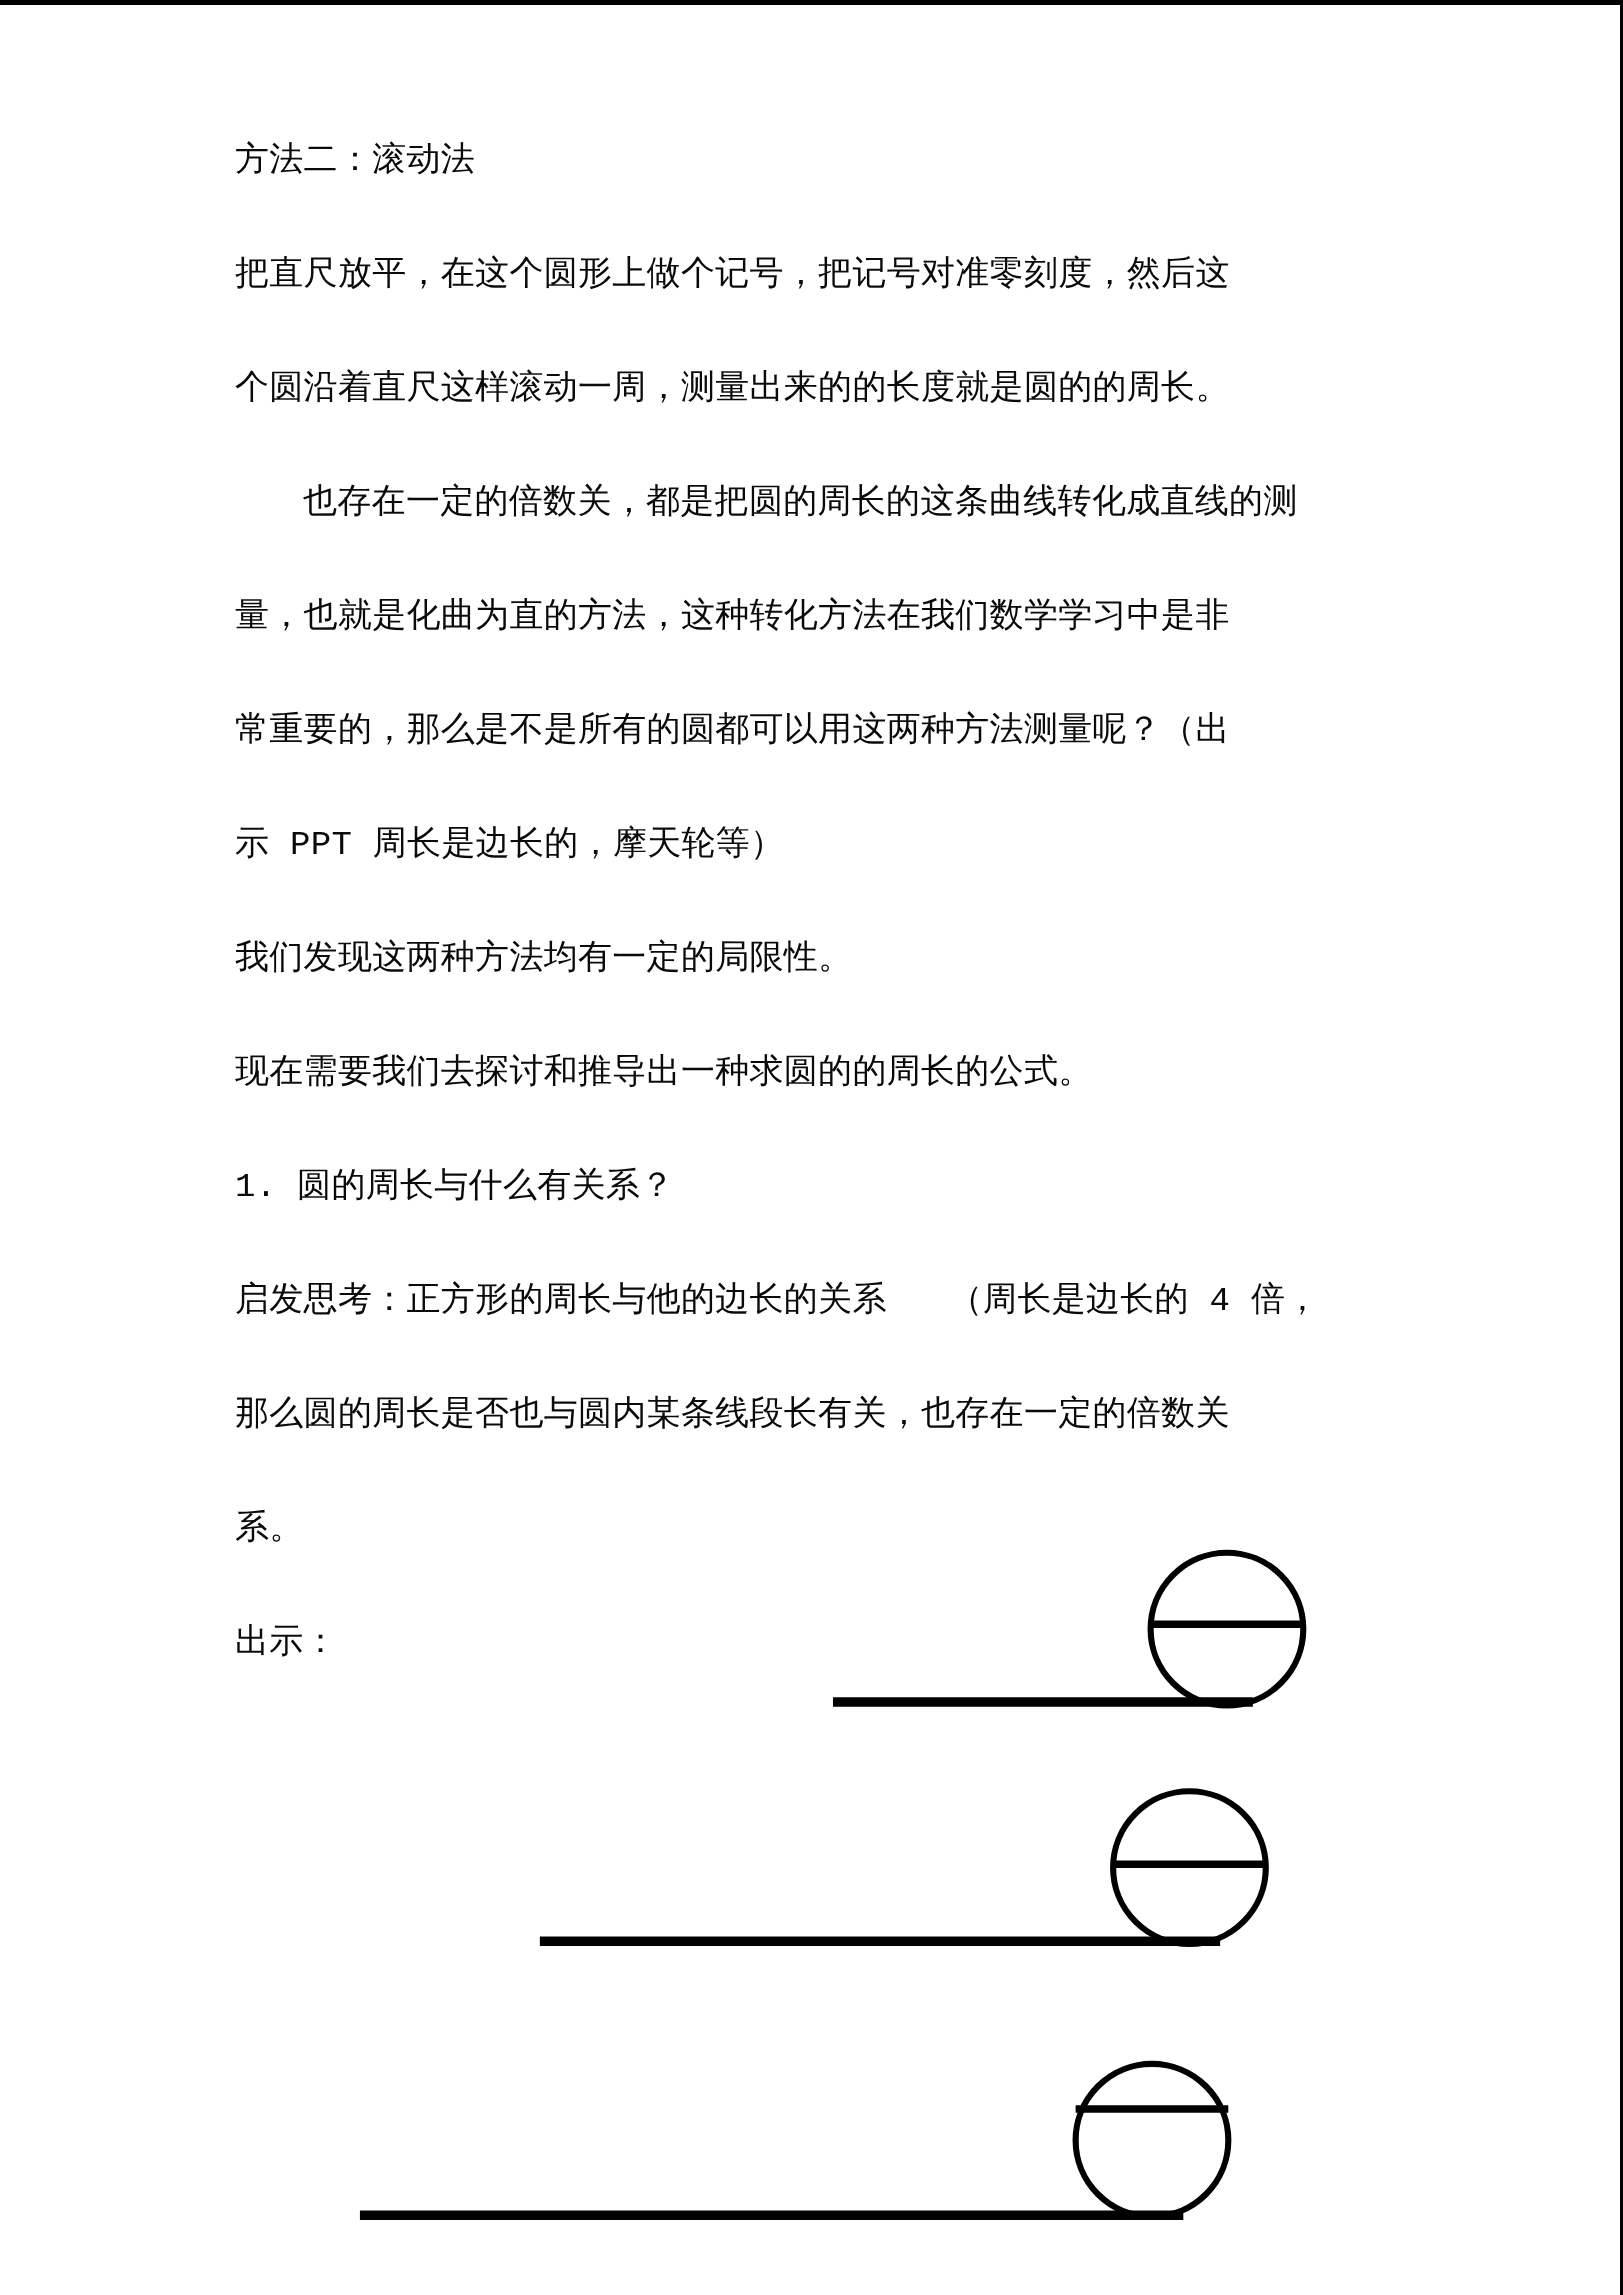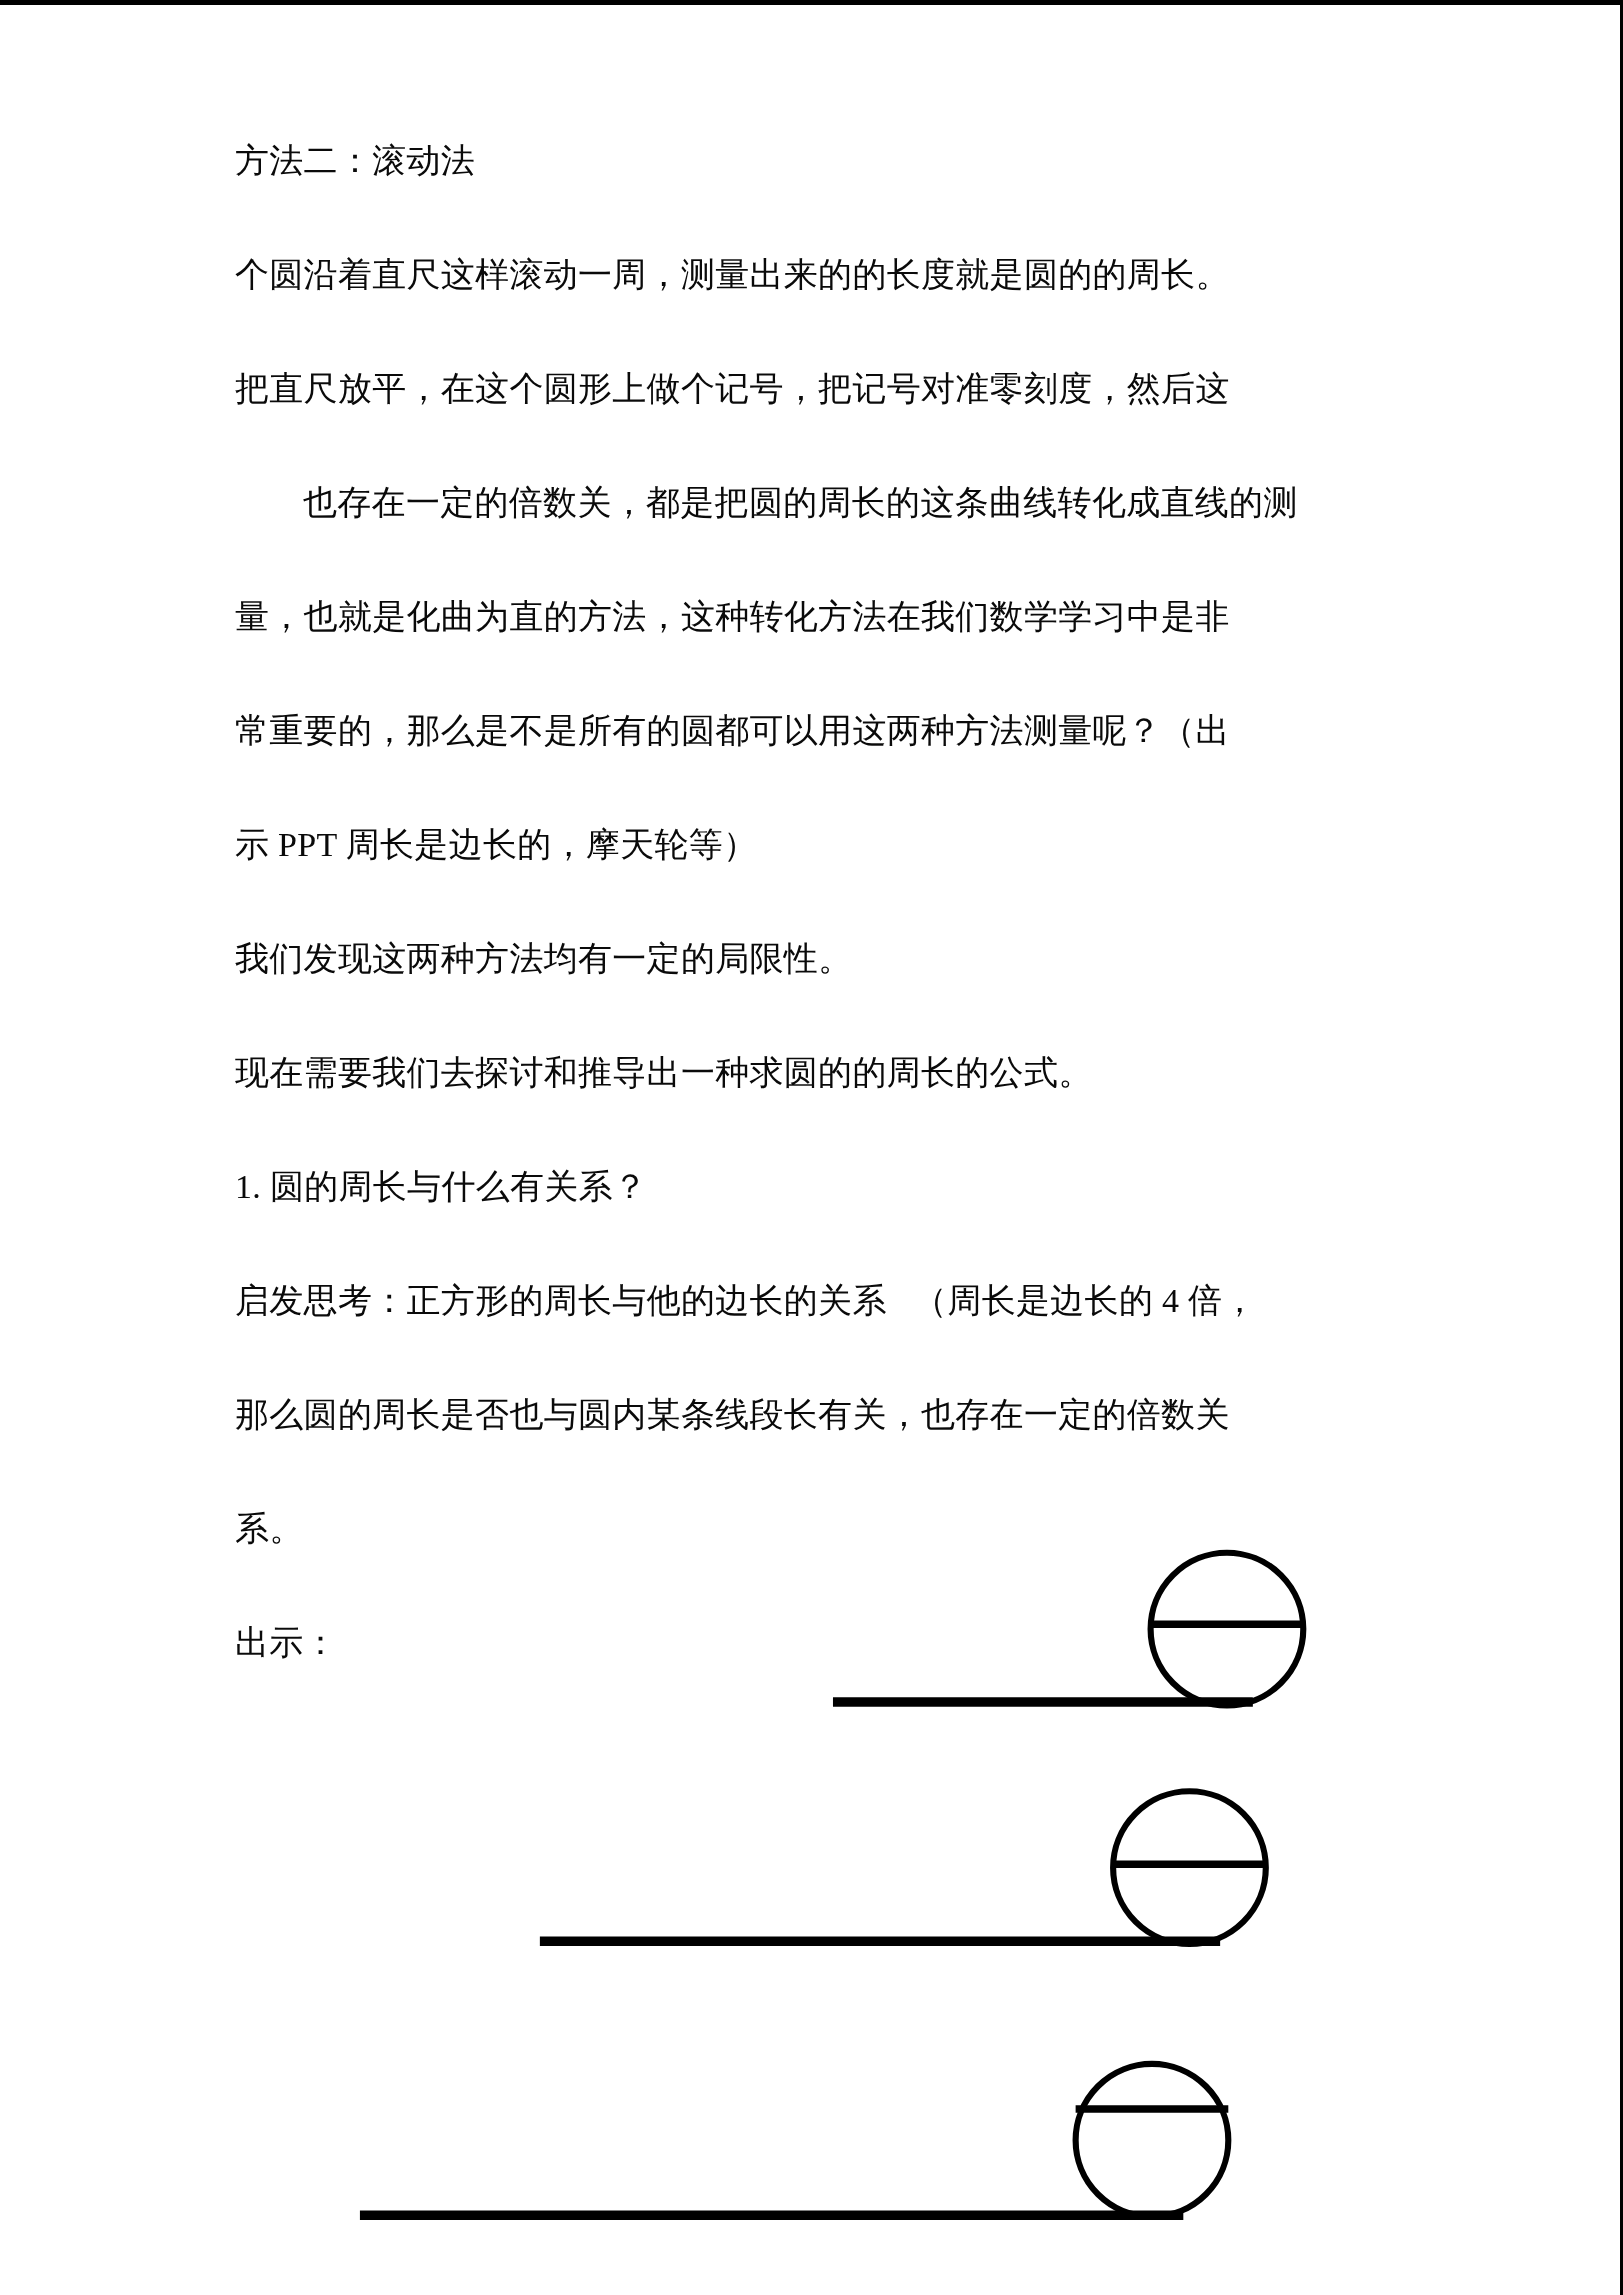--- a/index.html
+++ b/index.html
@@ -41,21 +41,21 @@
     top: 87px;
     width: 1159px;
   }
 
   .para {
     font-size: 34px;
     line-height: 80px;
     color: #0a0a0a;
     letter-spacing: 0.3px;
     white-space: pre-wrap;
-    font-family: Liberation Serif, serif;
+    font-family: Liberation Mono, monospace;
   }
   .para.indent2 { text-indent: 68px; }
   .para.hang    { text-indent: 0; }
 
   
   #diagram-area {
     position: absolute;
     left: 0;
     top: 0;
     width: 1623px;
@@ -72,22 +72,22 @@
 </head>
 <body>
 
 <div id="page">
 
   <div id="edge-top"></div>
   <div id="edge-right"></div>
 
   <div id="text-body">
     <p class="para hang">方法二：滚动法</p>
+    <p class="para hang">把直尺放平，在这个圆形上做个记号，把记号对准零刻度，然后这</p>
     <p class="para hang">个圆沿着直尺这样滚动一周，测量出来的的长度就是圆的的周长。</p>
-    <p class="para hang">把直尺放平，在这个圆形上做个记号，把记号对准零刻度，然后这</p>
     <p class="para indent2">也存在一定的倍数关，都是把圆的周长的这条曲线转化成直线的测</p>
     <p class="para hang">量，也就是化曲为直的方法，这种转化方法在我们数学学习中是非</p>
     <p class="para hang">常重要的，那么是不是所有的圆都可以用这两种方法测量呢？（出</p>
     <p class="para hang">示 PPT 周长是边长的，摩天轮等）</p>
     <p class="para hang">我们发现这两种方法均有一定的局限性。</p>
     <p class="para hang">现在需要我们去探讨和推导出一种求圆的的周长的公式。</p>
     <p class="para hang">1. 圆的周长与什么有关系？</p>
     <p class="para hang">启发思考：正方形的周长与他的边长的关系   （周长是边长的 4 倍，</p>
     <p class="para hang">那么圆的周长是否也与圆内某条线段长有关，也存在一定的倍数关</p>
     <p class="para hang">系。</p>

